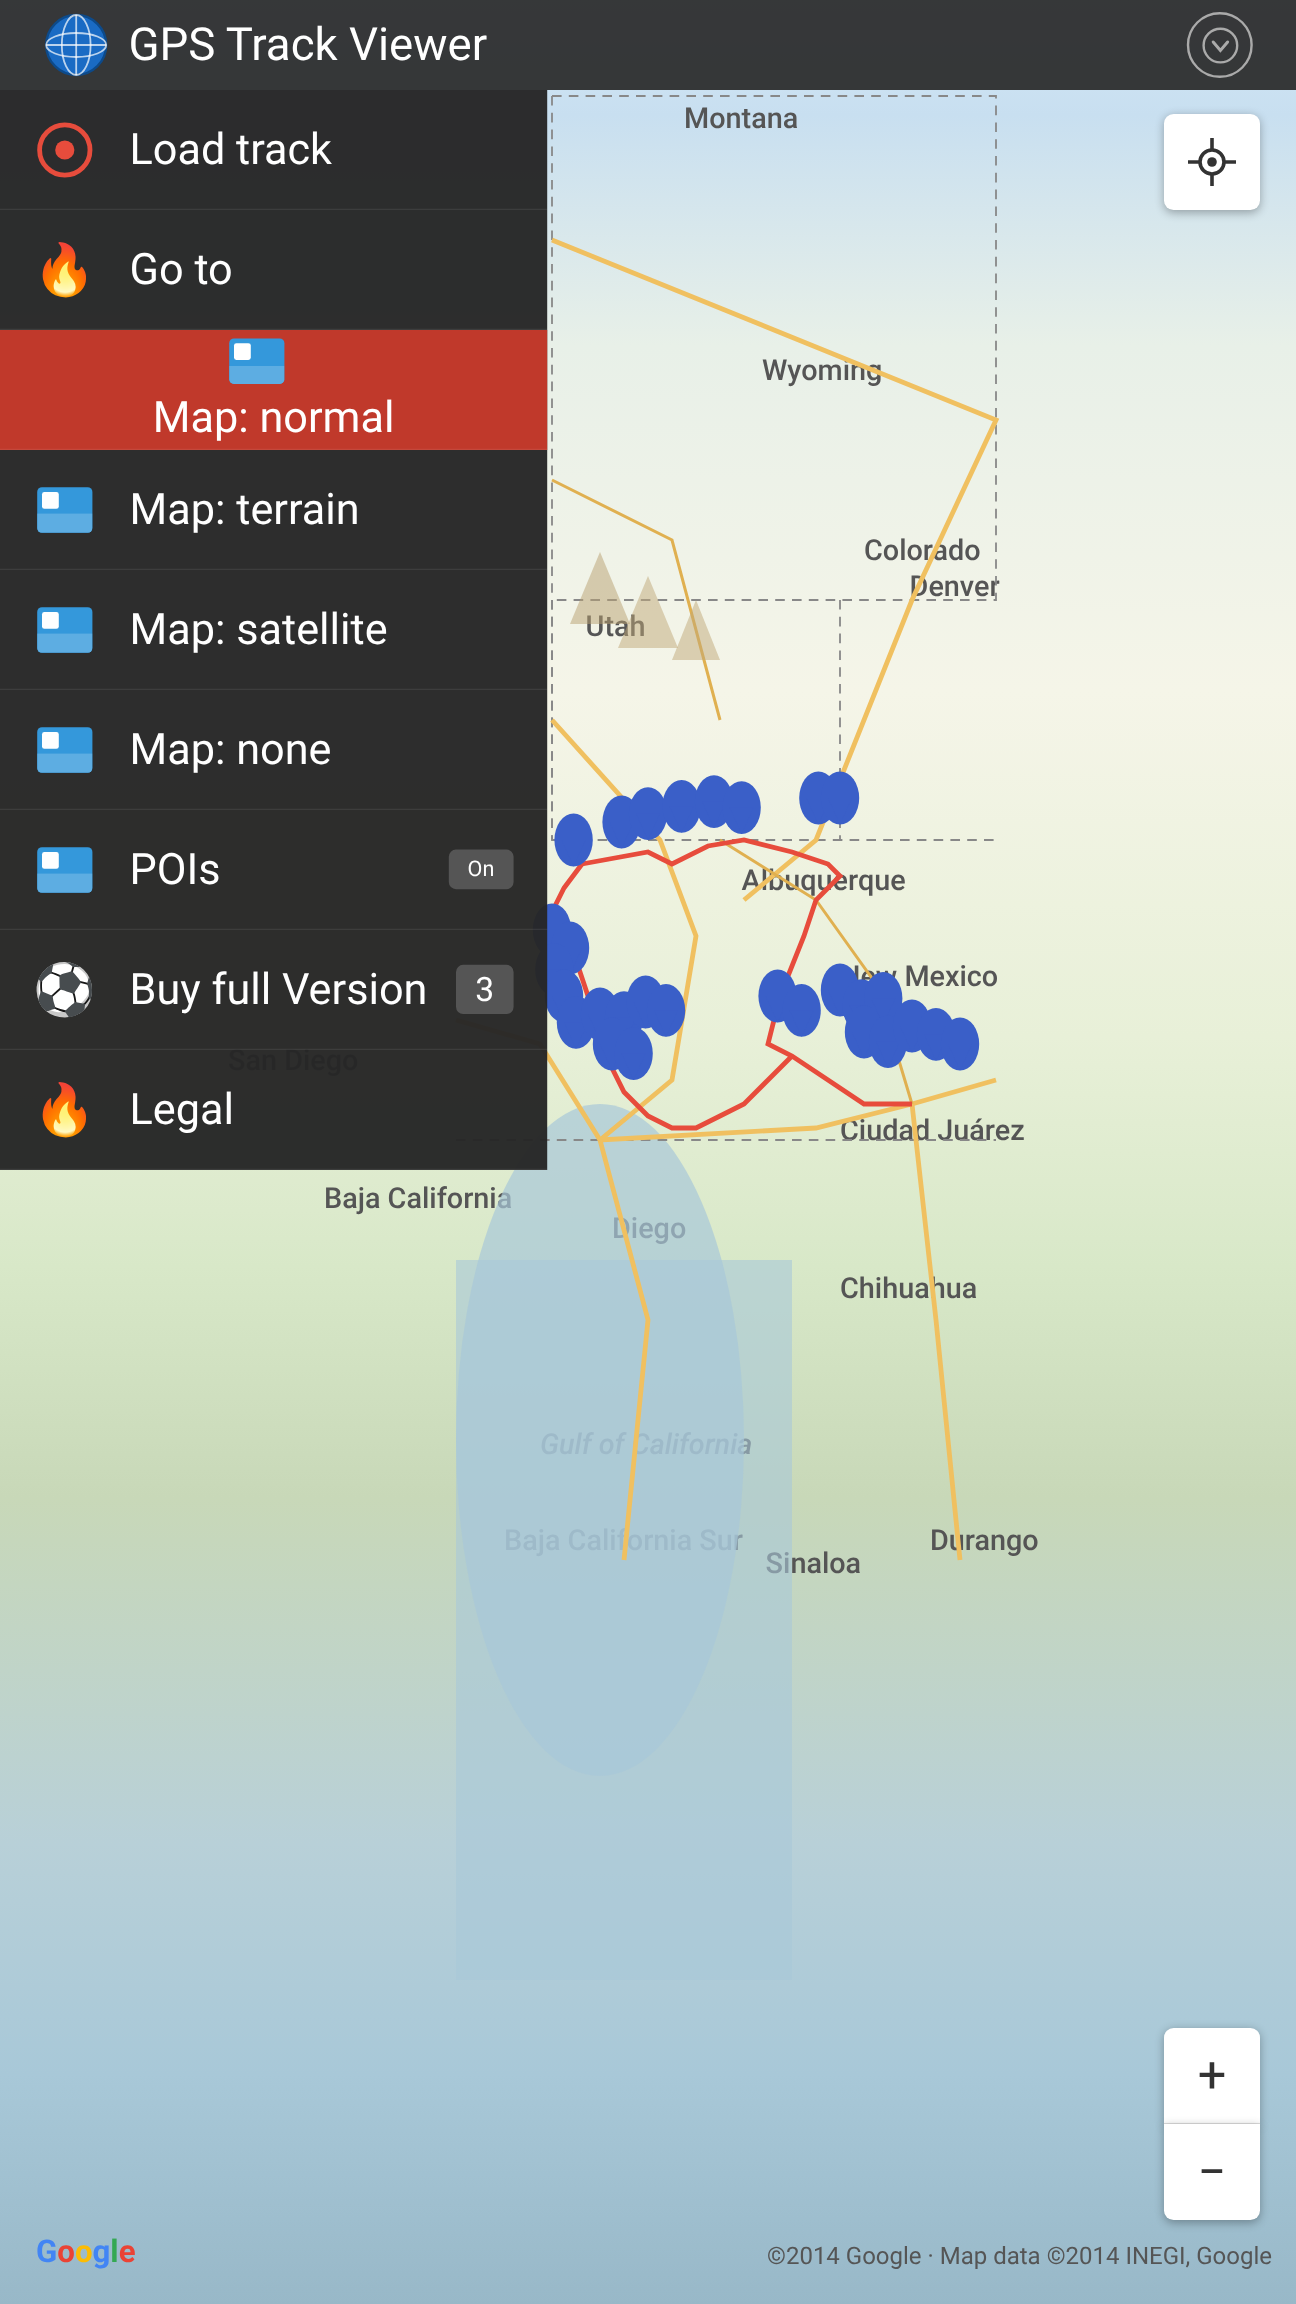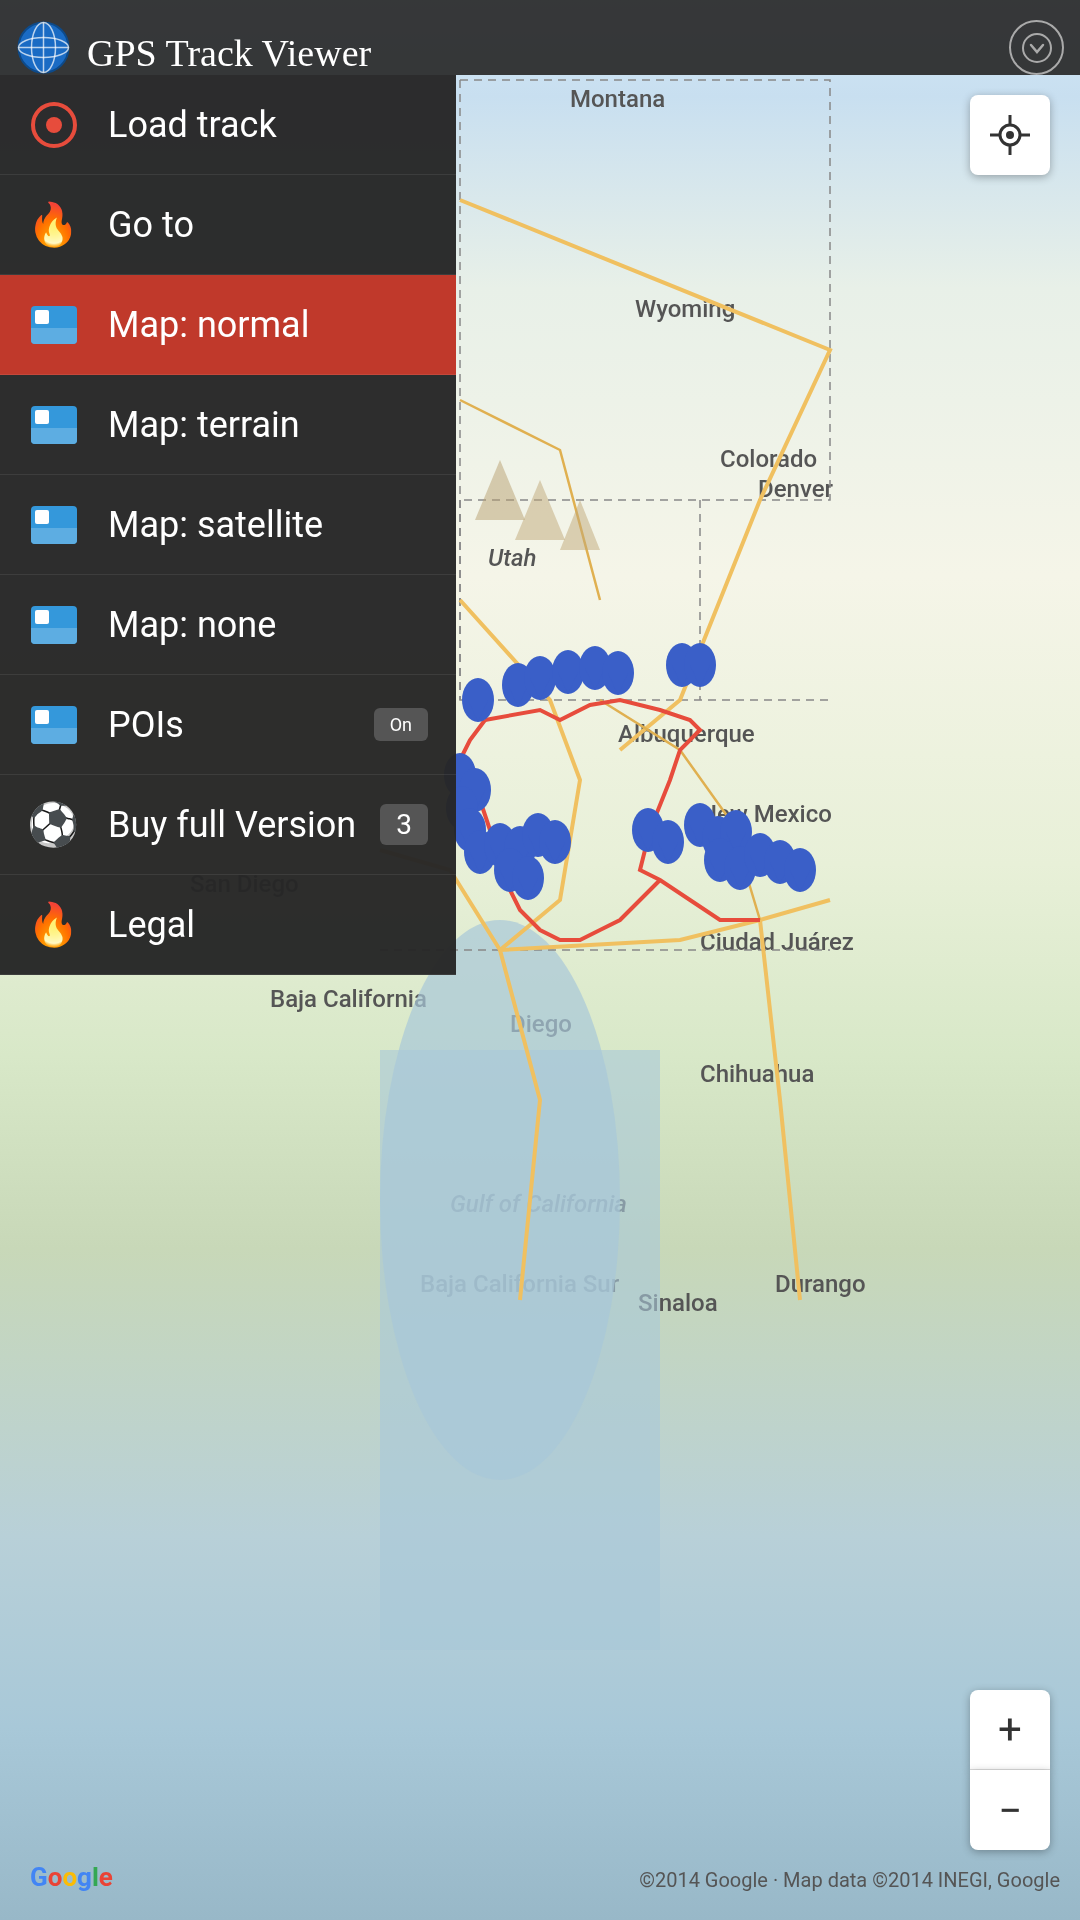--- a/index.html
+++ b/index.html
@@ -30,24 +30,23 @@
     }
 
     
     #topbar {
       position: absolute;
       top: 0; left: 0;
       width: 100%;
       height: 75px;
       background: rgba(40, 40, 40, 0.92);
       display: flex;
-      align-items: flex-end;
-      padding: 0 16px;
+      align-items: center;
+      padding: 0 36px;
       z-index: 100;
-      font-family: Liberation Serif, serif;
     }
 
     #topbar .globe-icon {
       width: 55px;
       height: 55px;
       margin-right: 16px;
       flex-shrink: 0;
     }
 
     #topbar .title {
@@ -86,20 +85,21 @@
       align-items: center;
       padding: 0 28px;
       height: 100px;
       border-bottom: 1px solid rgba(255,255,255,0.08);
       cursor: pointer;
       position: relative;
     }
 
     .menu-item.active {
       background: #c0392b;
+      flex-direction: column;
     }
 
     .menu-item .menu-icon {
       width: 52px;
       height: 52px;
       margin-right: 28px;
       flex-shrink: 0;
       display: flex;
       align-items: center;
       justify-content: center;
@@ -396,21 +396,21 @@
     <polygon points="800,892 790,870 810,870" fill="#3a5fc8"></polygon>
 
     <polygon points="580,500 560,550 600,550" fill="#c0a878" opacity="0.5"></polygon>
     <polygon points="540,480 515,540 565,540" fill="#c0a878" opacity="0.5"></polygon>
     <polygon points="500,460 475,520 525,520" fill="#b8a070" opacity="0.5"></polygon>
   </svg>
 
   <div class="map-label" style="left:570px;top:85px;">Montana</div>
   <div class="map-label" style="left:635px;top:295px;">Wyoming</div>
   <div class="map-label" style="left:720px;top:445px;">Colorado</div>
-  <div class="map-label" style="left:488px;top:544px;font-style:italic;">Utah</div>
+  <div class="map-label" style="left:488px;top:508px;">Utah</div>
   <div class="map-label" style="left:758px;top:475px;">Denver</div>
   <div class="map-label" style="left:618px;top:720px;">Albuquerque</div>
   <div class="map-label" style="left:700px;top:800px;">New Mexico</div>
   <div class="map-label" style="left:190px;top:870px;">San Diego</div>
   <div class="map-label" style="left:700px;top:928px;">Ciudad Juárez</div>
   <div class="map-label" style="left:270px;top:985px;">Baja California</div>
   <div class="map-label" style="left:510px;top:1010px;">Diego</div>
   <div class="map-label" style="left:700px;top:1060px;">Chihuahua</div>
   <div class="map-label" style="left:450px;top:1190px;font-style:italic;">Gulf of California</div>
   <div class="map-label" style="left:420px;top:1270px;">Baja California Sur</div>

